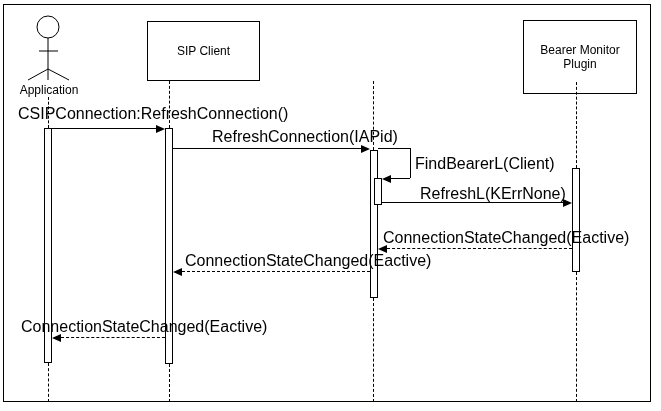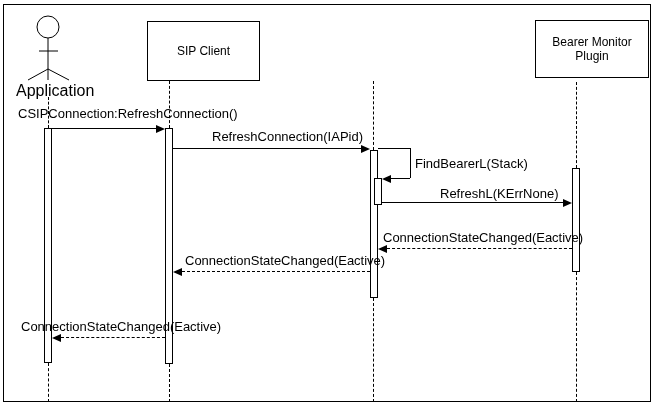--- a/index.html
+++ b/index.html
@@ -10,49 +10,49 @@
   .frame { position:absolute; left:3px; top:4px; width:648px; height:398px;
            border:1px solid #000; box-sizing:border-box; }
   .box { position:absolute; border:1px solid #000; background:#fff;
          display:flex; align-items:center; justify-content:center;
          text-align:center; font-size:12px; line-height:14px; box-sizing:border-box; }
   .hline { position:absolute; height:0; border-top:1px solid #000; }
   .hline.dash { border-top-style:dashed; }
   .vline { position:absolute; width:0; border-left:1px solid #000; }
   .vline.dash { border-left-style:dashed; }
   .bar { position:absolute; width:8px; border:1px solid #000; background:#fff; box-sizing:border-box; }
-  .lbl { position:absolute; font-size:13px; line-height:13px; white-space:nowrap; }
+  .lbl { position:absolute; font-size:16px; line-height:13px; white-space:nowrap; }
   .arr-r, .arr-l { position:absolute; width:0; height:0;
                    border-top:4px solid transparent; border-bottom:4px solid transparent; }
   .arr-r { border-left:9px solid #000; }
   .arr-l { border-right:9px solid #000; }
   .actor-svg { position:absolute; left:26px; top:14px; }
   .actor-label { position:absolute; left:16px; top:84px; width:66px; text-align:center;
-                 font-size:16px; line-height:13px; }
+                 font-size:12px; line-height:13px; }
 </style>
 </head>
 <body>
 
 <div id="canvas">
 
   <div class="frame"></div>
 
   <svg class="actor-svg" width="46" height="70" viewBox="0 0 46 70">
     <circle cx="22" cy="13" r="11" fill="none" stroke="#000" stroke-width="1"></circle>
     <line x1="22" y1="24" x2="22" y2="66" stroke="#000" stroke-width="1"></line>
     <line x1="13" y1="37" x2="32" y2="37" stroke="#000" stroke-width="1"></line>
     <line x1="22" y1="55" x2="2" y2="66" stroke="#000" stroke-width="1"></line>
     <line x1="22" y1="55" x2="43" y2="66" stroke="#000" stroke-width="1"></line>
   </svg>
   <div class="actor-label">Application</div>
 
   <div class="box" style="left:116px; top:21px; width:113px; height:60px;margin-left:31px;">
     <span>SIP Client</span>
   </div>
-  <div class="box" style="left:535px; top:20px; width:114px; height:58px; padding:0 12px;">
+  <div class="box" style="left:523px; top:20px; width:114px; height:74px; padding:0 12px;">
     <span>Bearer Monitor Plugin</span>
   </div>
 
   <div class="vline dash" style="left:48px;  top:97px;  height:31px;"></div>
   <div class="vline dash" style="left:48px;  top:363px; height:39px;"></div>
   <div class="vline dash" style="left:169px; top:81px;  height:47px;"></div>
   <div class="vline dash" style="left:169px; top:364px; height:38px;"></div>
   <div class="vline dash" style="left:373px; top:81px;  height:69px;"></div>
   <div class="vline dash" style="left:373px; top:298px; height:104px;"></div>
   <div class="vline dash" style="left:576px; top:82px;  height:86px;"></div>
@@ -64,28 +64,28 @@
   <div class="bar" style="left:572px; top:168px; height:104px;"></div>
 
   <div class="lbl" style="left:18px; top:107px;">CSIPConnection:RefreshConnection()</div>
   <div class="hline" style="left:52px; top:128px; width:104px;"></div>
   <div class="arr-r" style="left:156px; top:125px;"></div>
 
   <div class="lbl" style="left:212px; top:130px;text-align:center;">RefreshConnection(IAPid)</div>
   <div class="hline" style="left:173px; top:148px; width:188px;"></div>
   <div class="arr-r" style="left:361px; top:145px;"></div>
 
-  <div class="lbl" style="left:415px; top:157px;">FindBearerL(Stack)</div>
+  <div class="lbl" style="left:415px; top:157px;">FindBearerL(Client)</div>
   <div class="hline" style="left:378px; top:148px; width:32px;"></div>
   <div class="vline" style="left:410px; top:148px; height:30px;"></div>
   <div class="hline" style="left:391px; top:178px; width:19px;"></div>
   <div class="arr-l" style="left:382px; top:175px;"></div>
   <div class="bar" style="left:374px; top:178px; height:27px;"></div>
 
-  <div class="lbl" style="left:420px; top:187px;margin-left:20px;">RefreshL(KErrNone)</div>
+  <div class="lbl" style="left:420px; top:187px;">RefreshL(KErrNone)</div>
   <div class="hline" style="left:382px; top:202px; width:181px;"></div>
   <div class="arr-r" style="left:563px; top:199px;"></div>
 
   <div class="lbl" style="left:383px; top:231px;">ConnectionStateChanged(Eactive)</div>
   <div class="hline dash" style="left:387px; top:248px; width:185px;"></div>
   <div class="arr-l" style="left:378px; top:245px;"></div>
 
   <div class="lbl" style="left:185px; top:254px;">ConnectionStateChanged(Eactive)</div>
   <div class="hline dash" style="left:182px; top:271px; width:188px;"></div>
   <div class="arr-l" style="left:173px; top:268px;"></div>

